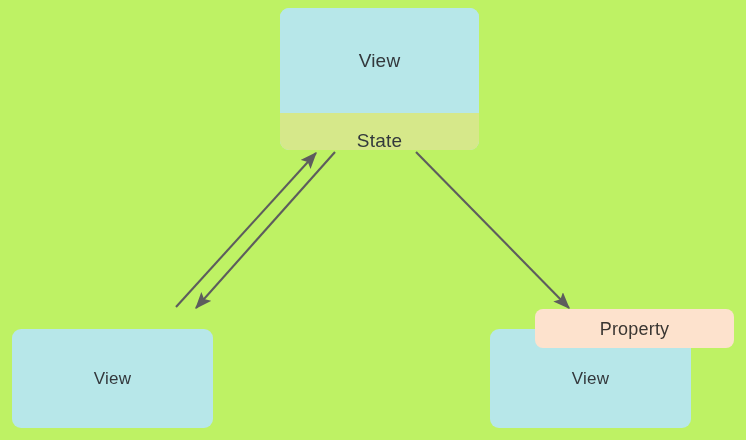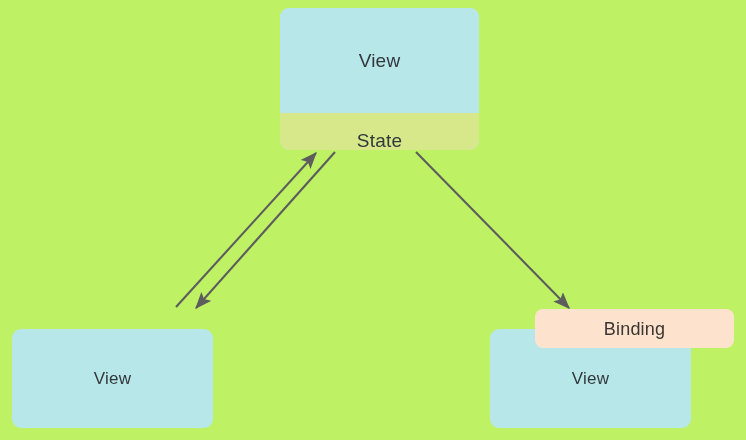--- a/index.html
+++ b/index.html
@@ -145,16 +145,16 @@
   <div class="node view-card view-card-left">
     <span class="label-sub">View</span>
   </div>
 
 
   <div class="node view-card view-card-right">
     <span class="label-sub">View</span>
   </div>
 
   <div class="node badge badge-property">
-    <span class="label-badge">Binding</span>
+    <span class="label-badge">Property</span>
   </div>
 
 </div>
 
 </body></html>

